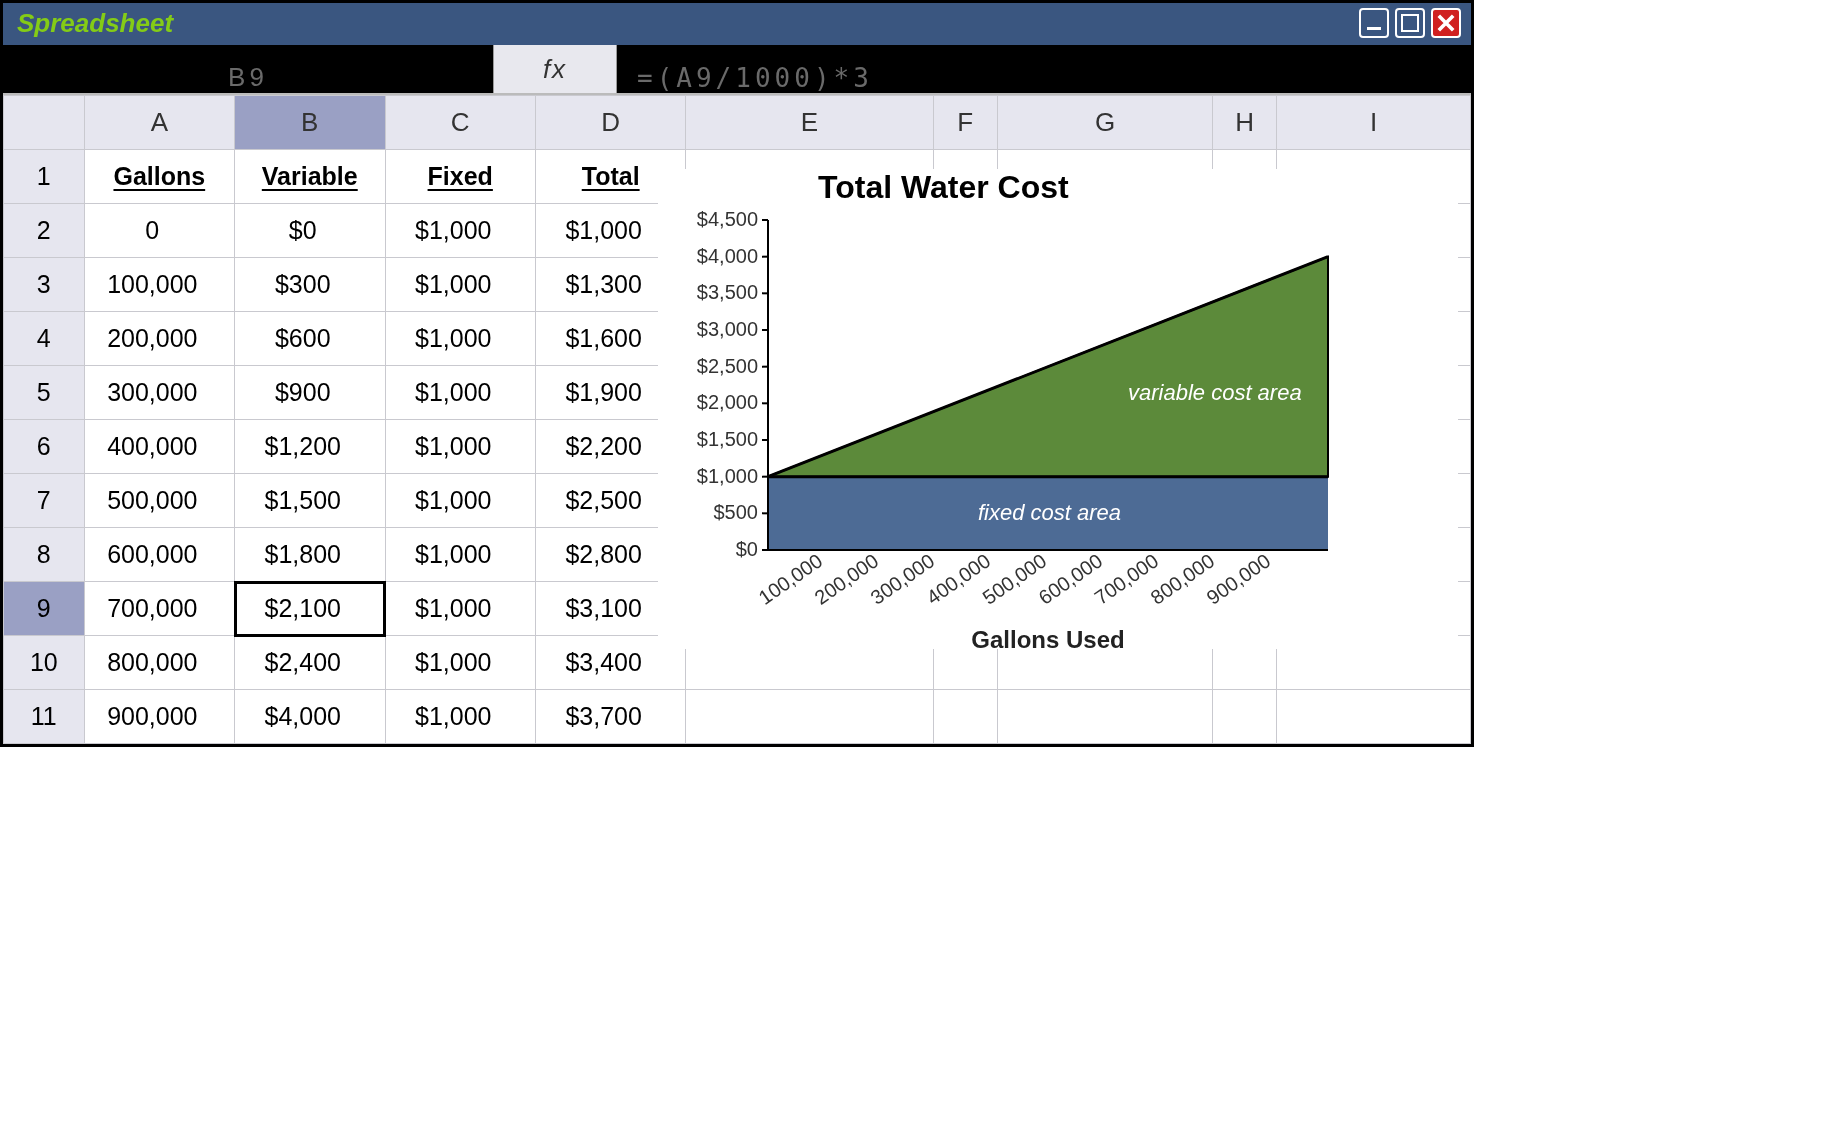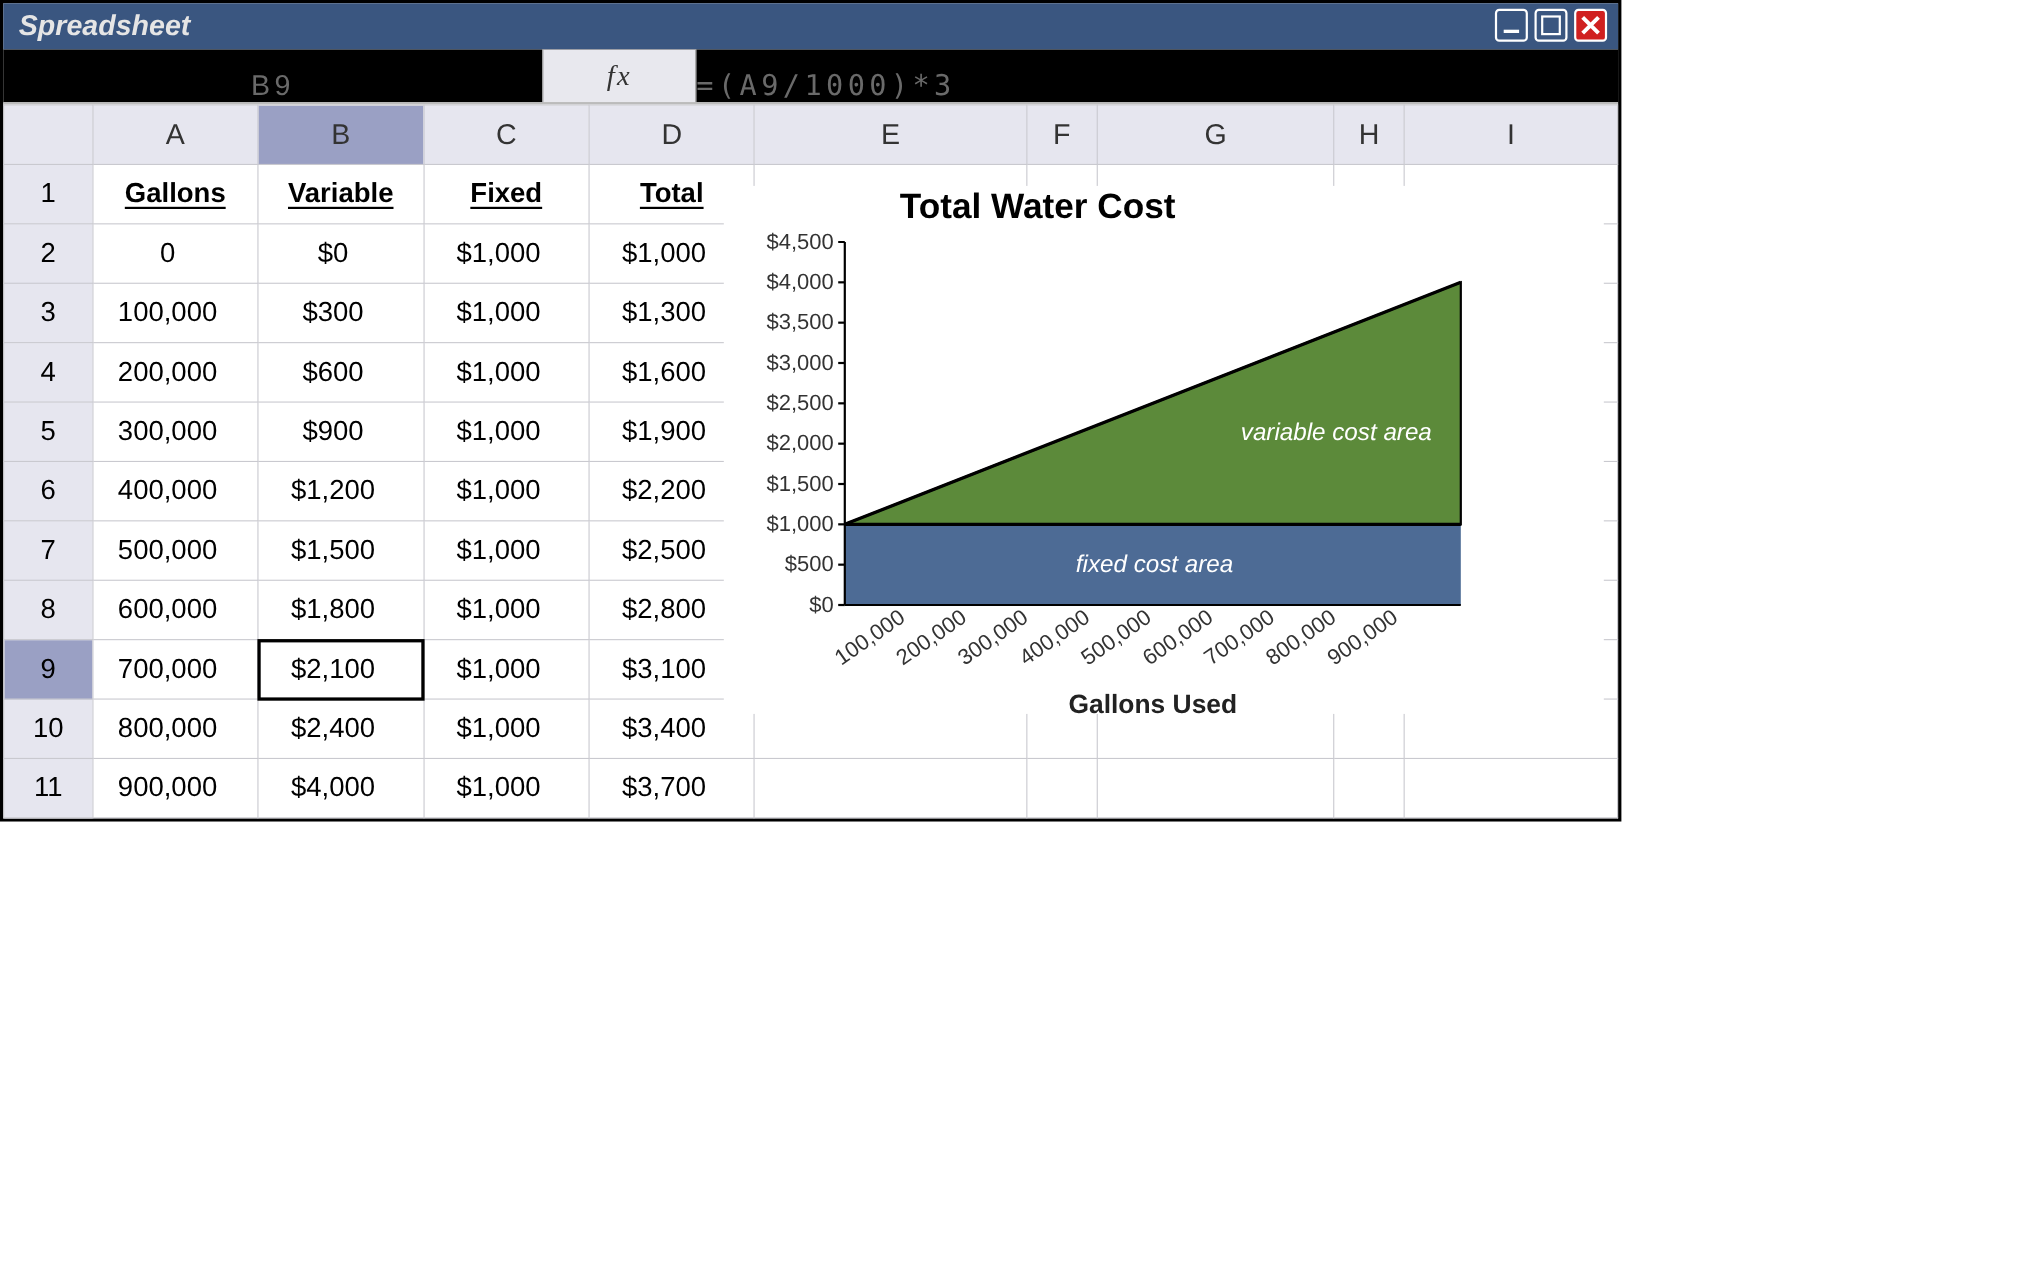--- a/index.html
+++ b/index.html
@@ -7,21 +7,21 @@
     font-family: "Segoe UI", Arial, sans-serif;
     background: #fff;
   }
   .window {
     width: 1474px;
     border: 3px solid #000;
     background: #fff;
   }
   .titlebar {
     background: #3a5680;
-    color: #e5e5e5;
+    color: #84cc16;
     display: flex;
     align-items: center;
     justify-content: space-between;
     padding: 4px 10px 6px 14px;
     height: 42px;
   }
   .titlebar-title {
     font-weight: bold;
     font-style: italic;
     font-size: 26px;
@@ -50,32 +50,33 @@
     font-size: 26px;
     letter-spacing: 4px;
   }
   .fb-cellref {
     width: 490px;
     text-align: center;
     color: #6a6a6a;
     font-family: "Segoe UI", Arial, sans-serif;
   }
   .fb-fx {
-    width: 140px;
+    width: 124px;
     height: 100%;
     background: #e8e8ee;
     color: #333;
     display:flex; align-items:center; justify-content:center;
     font-style: italic;
-    font-family: Liberation Serif, serif;
+    font-family: Liberation Sans, sans-serif;
     letter-spacing: 2px;
     border-left:1px solid #999;
     border-right:1px solid #999;
   }
   .fb-formula {
+    padding-left: 20px;
     color: #6a6a6a;
     font-family: "Consolas", monospace;
   }
 
   .grid {
     position: relative;
     border-top: 2px solid #bbb;
   }
   table.sheet {
     border-collapse: collapse;

